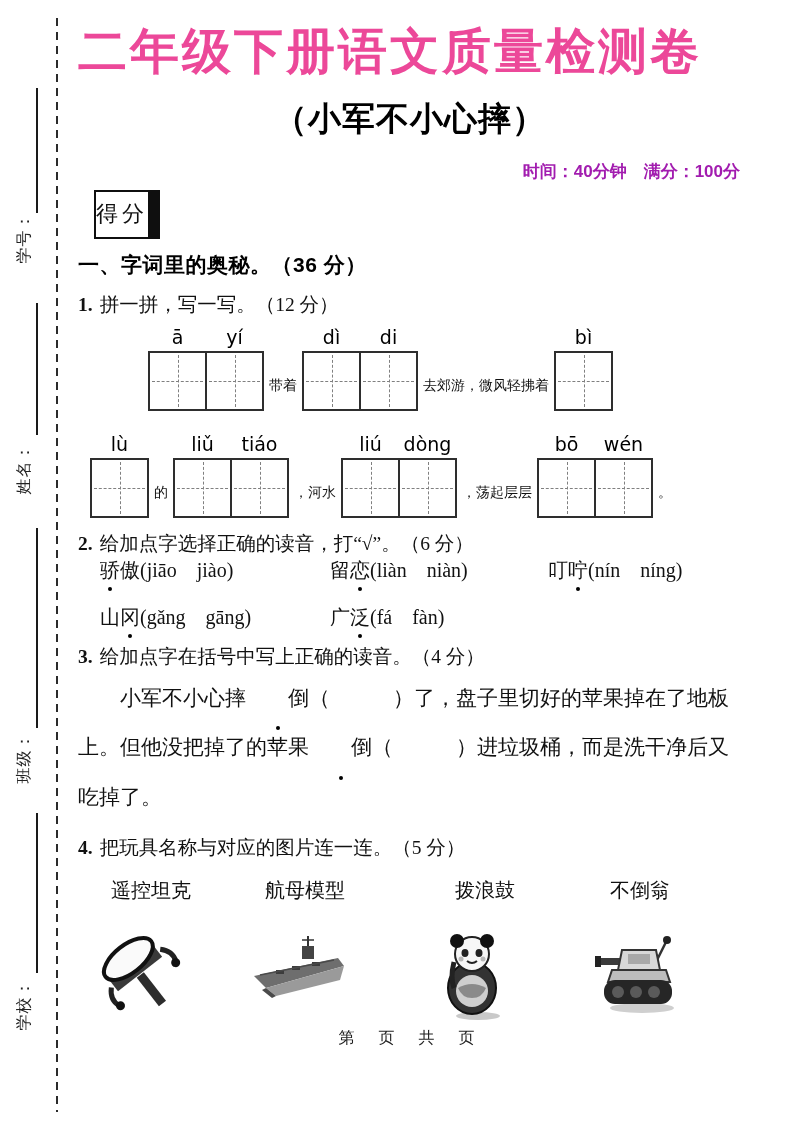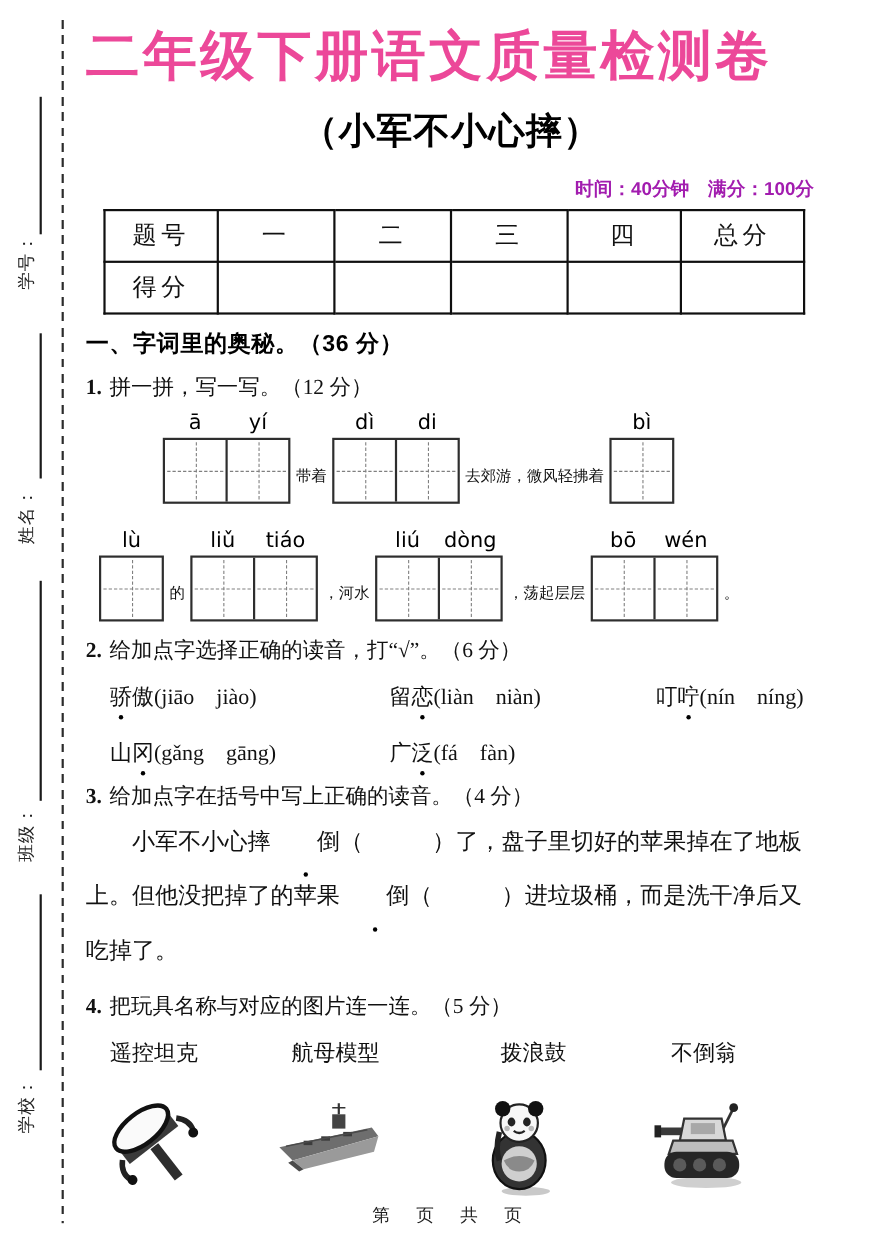--- a/index.html
+++ b/index.html
@@ -72,28 +72,28 @@
   .joiner{font-size:14px;margin:0 5px 16px 5px;white-space:nowrap;}
   
   .dot-char{position:relative;display:inline-block;}
   .dot-char::after{
     content:"";position:absolute;left:50%;bottom:-7px;width:4px;height:4px;
     border-radius:50%;background:#000;transform:translateX(-50%);
   }
   
   .q2-grid{
     display:grid;grid-template-columns:230px 218px auto;
-    row-gap:20px;margin-top:16px;padding-left:22px;font-size:20px;gap:24px;
+    row-gap:20px;margin-top:0;padding-left:22px;font-size:20px;
   }
   
   .q3-para{margin-top:4px;font-size:21px;line-height:2.35;text-indent:2em;width:664px;}
   
   .q4-labels{position:relative;height:27px;margin-top:16px;font-size:20px;}
   .q4-labels span{position:absolute;top:0;white-space:nowrap;}
-  .q4-l0{left:22px;}.q4-l1{left:187px;}.q4-l2{left:377px;}.q4-l3{left:532px;}
+  .q4-l0{left:33px;}.q4-l1{left:187px;}.q4-l2{left:377px;}.q4-l3{left:532px;}
   .q4-toys{position:relative;height:92px;margin-top:24px;}
   .toy{position:absolute;top:0;}
   .toy-0{left:14px;}.toy-1{left:168px;}.toy-2{left:356px;}.toy-3{left:512px;}
   
   .footer{
     margin-top:8px;text-align:center;font-size:16px;color:#222;
     font-family:Liberation Serif, serif;letter-spacing:7px;word-spacing:6px;
   }
 </style>
 </head>
@@ -116,28 +116,20 @@
   <div class="side-label" style="top:994px;">学校：</div>
 
   <div class="content">
 
     <div class="title">二年级下册语文质量检测卷</div>
     <div class="subtitle">（小军不小心摔）</div>
     <div class="info-line">时间：40分钟　满分：100分</div>
 
     <table class="score-table">
       <tbody>
-      <tr>
-        <td class="col-a">题号</td>
-        <td class="col-b">一</td>
-        <td class="col-c">二</td>
-        <td class="col-d">三</td>
-        <td class="col-e">四</td>
-        <td class="col-f">总分</td>
-      </tr>
       <tr>
         <td>得分</td>
         <td></td>
         <td></td>
         <td></td>
         <td></td>
         <td></td>
       </tr>
       </tbody>
     </table>

